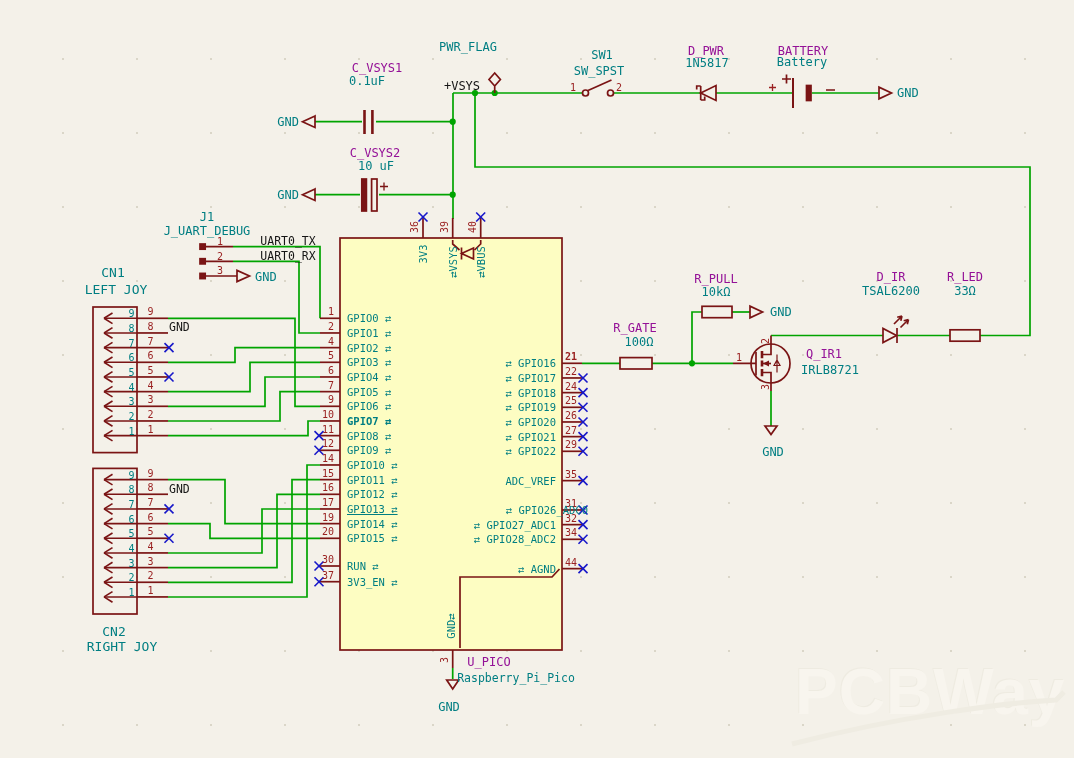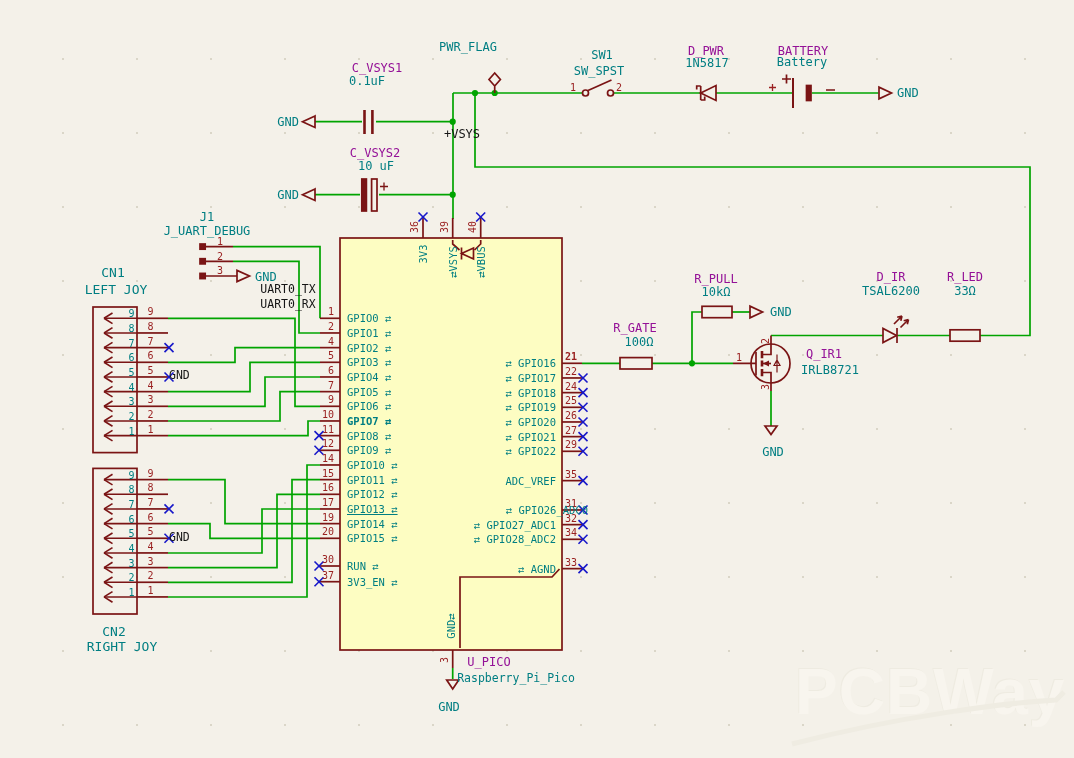--- a/index.html
+++ b/index.html
@@ -14,21 +14,21 @@
   .lbl{
     position:absolute;white-space:pre;line-height:1;
     font:12px "DejaVu Sans Mono","DejaVu Sans",monospace;
     transform:translate(-50%,-50%);
   }
   .al{transform:translate(0,-50%);}
   .ar{transform:translate(-100%,-50%);}
   .rot{transform:translate(-50%,-50%) rotate(-90deg);}
   .t{color:#007e82;}
   .p{color:#941197;}
-  .k{color:#151515;margin-top:48px;}
+  .k{color:#151515;}
   .n{color:#9a2121;}
   .s10{font-size:10px;}
   .s11{font-size:10.5px;}
   .s12{font-size:11.5px;}
   .s13{font-size:13px;}
   #watermark{
     position:absolute;left:795px;top:655px;width:275px;height:90px;
     font-family:"Liberation Sans","DejaVu Sans",sans-serif;
     font-weight:bold;font-size:64px;letter-spacing:1px;
     color:#f8f5ee;text-shadow:-1px -1px 0 #eeebe1;
@@ -415,21 +415,21 @@
       <span class="lbl n s10 al" style="left: 565px; top: 444.302px;">29</span>
       <span class="lbl t s11 ar" style="left: 556px; top: 451.302px;">⇄ GPIO22</span>
       <span class="lbl n s10 al" style="left: 565px; top: 473.636px;">35</span>
       <span class="lbl t s11 ar" style="left: 556px; top: 480.636px;">ADC_VREF</span>
       <span class="lbl n s10 al" style="left: 565px; top: 502.97px;">31</span>
       <span class="lbl t s11 ar" style="left: 556px; top: 509.97px; margin-left: 32px;">⇄ GPIO26_ADC0</span>
       <span class="lbl n s10 al" style="left: 565px; top: 517.637px;">32</span>
       <span class="lbl t s11 ar" style="left: 556px; top: 524.637px;">⇄ GPIO27_ADC1</span>
       <span class="lbl n s10 al" style="left: 565px; top: 532.304px;">34</span>
       <span class="lbl t s11 ar" style="left: 556px; top: 539.304px;">⇄ GPIO28_ADC2</span>
-      <span class="lbl n s10 al" style="left: 565px; top: 561.638px;">33</span>
+      <span class="lbl n s10 al" style="left: 565px; top: 561.638px;">44</span>
       <span class="lbl t s11 ar" style="left: 556px; top: 568.638px;">⇄ AGND</span>
       <span class="lbl n s10 rot" style="left: 414px; top: 227px;">36</span>
       <span class="lbl t s11 rot" style="left: 423px; top: 254px;">3V3</span>
       <span class="lbl n s10 rot" style="left: 443.7px; top: 227px;">39</span>
       <span class="lbl t s11 rot" style="left: 452.7px; top: 262px;">⇄VSYS</span>
       <span class="lbl n s10 rot" style="left: 471.7px; top: 227px;">40</span>
       <span class="lbl t s11 rot" style="left: 480.7px; top: 262px;">⇄VBUS</span>
       <span class="lbl t s10 ar" style="left: 134.5px; top: 313.3px;">9</span>
       <span class="lbl n s10" style="left: 150.5px; top: 311.3px;">9</span>
       <span class="lbl t s10 ar" style="left: 134.5px; top: 327.967px;">8</span>

